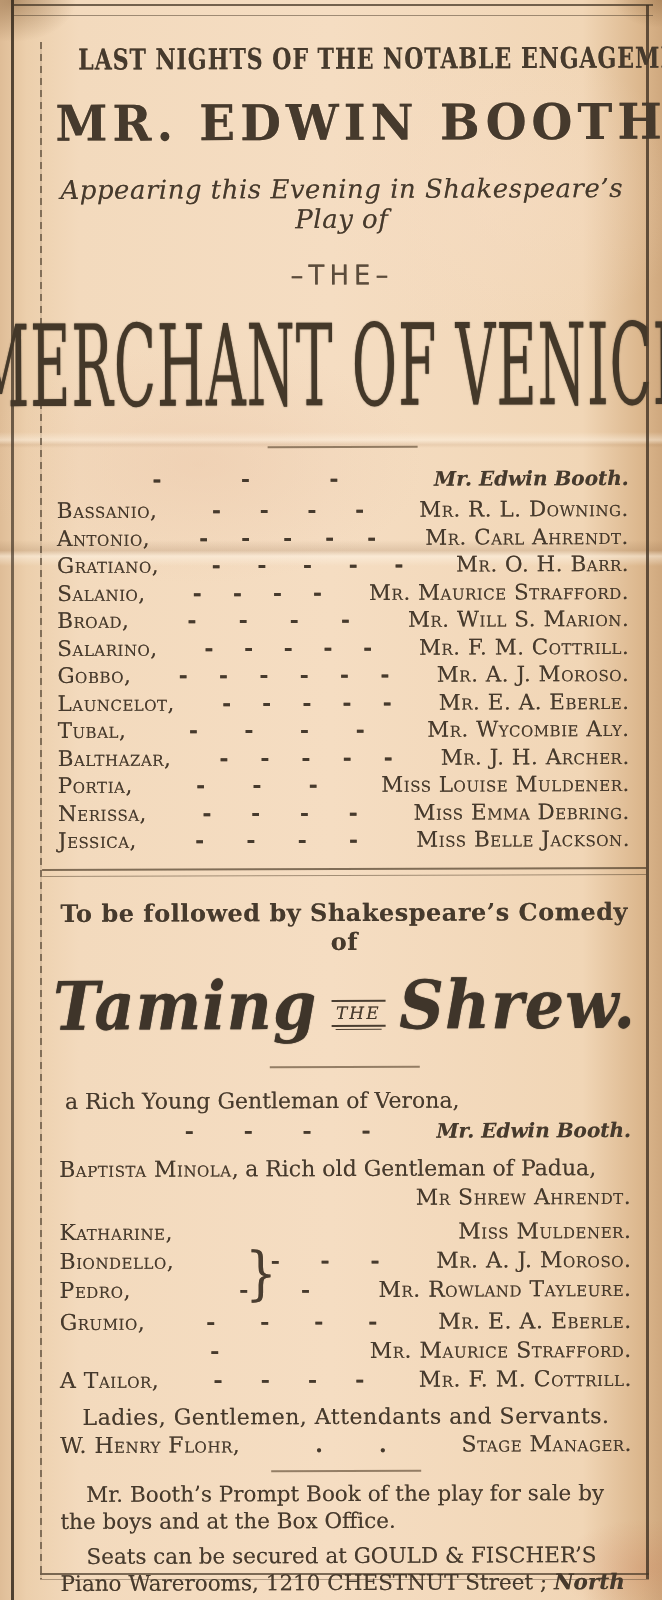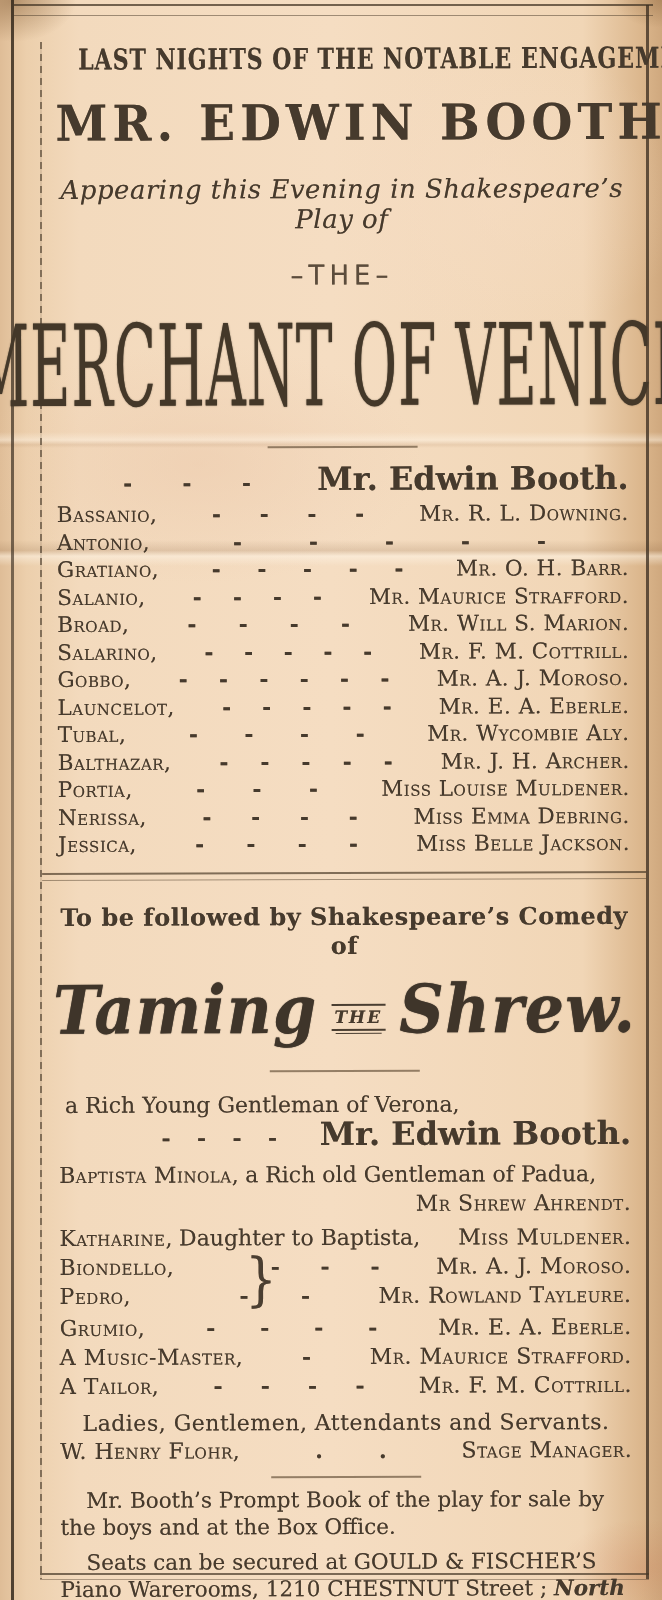--- a/index.html
+++ b/index.html
@@ -54,32 +54,32 @@
   .rule-short2{width:150px;border:0;border-top:2px solid rgba(96,76,52,.65);margin:14px auto 18px auto;}
   .rule-double{border:0;border-top:2px solid rgba(80,63,43,.7);border-bottom:1px solid rgba(80,63,43,.5);
     height:5px;margin:14px -16px 0 -16px;}
 
   .crow{display:flex;align-items:baseline;line-height:27.5px;font-size:21.5px;}
   .crow.first{line-height:34px;}
   .sc{font-variant:small-caps;letter-spacing:.5px;}
   .role{white-space:nowrap;}
   .role-big{font-weight:700;font-size:25px;letter-spacing:1px;white-space:nowrap;}
   .actor{white-space:nowrap;letter-spacing:.5px;}
-  .actor-big{font-weight:700;font-size:32px;white-space:nowrap;}
+  .actor-big{font-weight:700;font-size:20px;white-space:nowrap;font-style:italic;}
   .dashes{flex:1;display:flex;justify-content:space-evenly;align-items:baseline;
     padding:0 16px;font-weight:700;}
   .dashes span{display:inline-block;}
 
   .followed{font-weight:700;font-size:24px;margin-top:22px;letter-spacing:.5px;}
   .shrew-line{display:flex;align-items:center;justify-content:center;margin-top:4px;height:92px;}
   .script{font-style:italic;font-weight:700;font-size:62px;letter-spacing:1px;color:#3f352a;
     text-shadow:0 0 1px rgba(63,53,42,.9);transform:scaleY(1.08);}
   .the-block{display:inline-flex;flex-direction:column;align-items:center;margin:18px 14px 0 14px;}
   .the-block .tb-rule{width:54px;border-top:2px solid #4a3e31;}
-  .the-block .tb-word{font-style:italic;font-weight:700;font-size:17px;letter-spacing:2px;padding:1px 0;}
+  .the-block .tb-word{font-style:italic;font-weight:400;font-size:17px;letter-spacing:2px;padding:1px 0;}
   .the-block .tb-rule2{width:54px;border-top:2px solid #4a3e31;margin-top:1px;}
   .the-block .tb-rule3{width:46px;border-top:1px solid #4a3e31;margin-top:2px;}
 
   .srow{display:flex;align-items:baseline;line-height:29px;font-size:22px;}
   .desc{padding-left:6px;white-space:nowrap;}
   .line-right{display:flex;align-items:baseline;line-height:30px;font-size:22px;}
   .spacer60{width:60px;}
   .brace-wrap{position:relative;}
   .brace{position:absolute;left:186px;top:3px;font-size:49px;line-height:1;
     transform:scaleY(1.18);color:#4a3e31;font-family:"DejaVu Serif",serif;}
@@ -134,20 +134,21 @@
       </div>
       <div class="crow">
         <span class="role sc">Antonio,</span>
         <span class="dashes">
             <span>-</span>
             <span>-</span>
             <span>-</span>
             <span>-</span>
             <span>-</span>
           </span>
+        <span class="actor sc">Mr. Carl Ahrendt.</span>
       </div>
       <div class="crow">
         <span class="role sc">Gratiano,</span>
         <span class="dashes">
             <span>-</span>
             <span>-</span>
             <span>-</span>
             <span>-</span>
             <span>-</span>
           </span>
@@ -294,21 +295,20 @@
       <div class="srow" style="margin-top:8px;">
         <span class="role sc">Baptista Minola,</span>
         <span class="desc">a Rich old Gentleman of Padua,</span>
       </div>
       <div class="line-right" style="justify-content:flex-end;">
         <span class="actor sc">Mr Shrew Ahrendt.</span>
       </div>
 
       <div class="srow" style="margin-top:4px;">
         <span class="role sc">Katharine,</span>
-        <span class="desc">Daughter to Baptista,</span>
         <span class="dashes"></span>
         <span class="actor sc">Miss Muldener.</span>
       </div>
 
       <div class="brace-wrap">
         <span class="brace">}</span>
         <div class="srow">
           <span class="role sc">Biondello,</span>
           <span class="dashes pad-brace">
               <span>-</span>
@@ -331,21 +331,20 @@
         <span class="role sc">Grumio,</span>
         <span class="dashes">
             <span>-</span>
             <span>-</span>
             <span>-</span>
             <span>-</span>
           </span>
         <span class="actor sc">Mr. E. A. Eberle.</span>
       </div>
       <div class="srow">
-        <span class="role sc">A Music-Master,</span>
         <span class="dashes">
             <span>-</span>
           </span>
         <span class="actor sc">Mr. Maurice Strafford.</span>
       </div>
       <div class="srow">
         <span class="role sc">A Tailor,</span>
         <span class="dashes">
             <span>-</span>
             <span>-</span>

